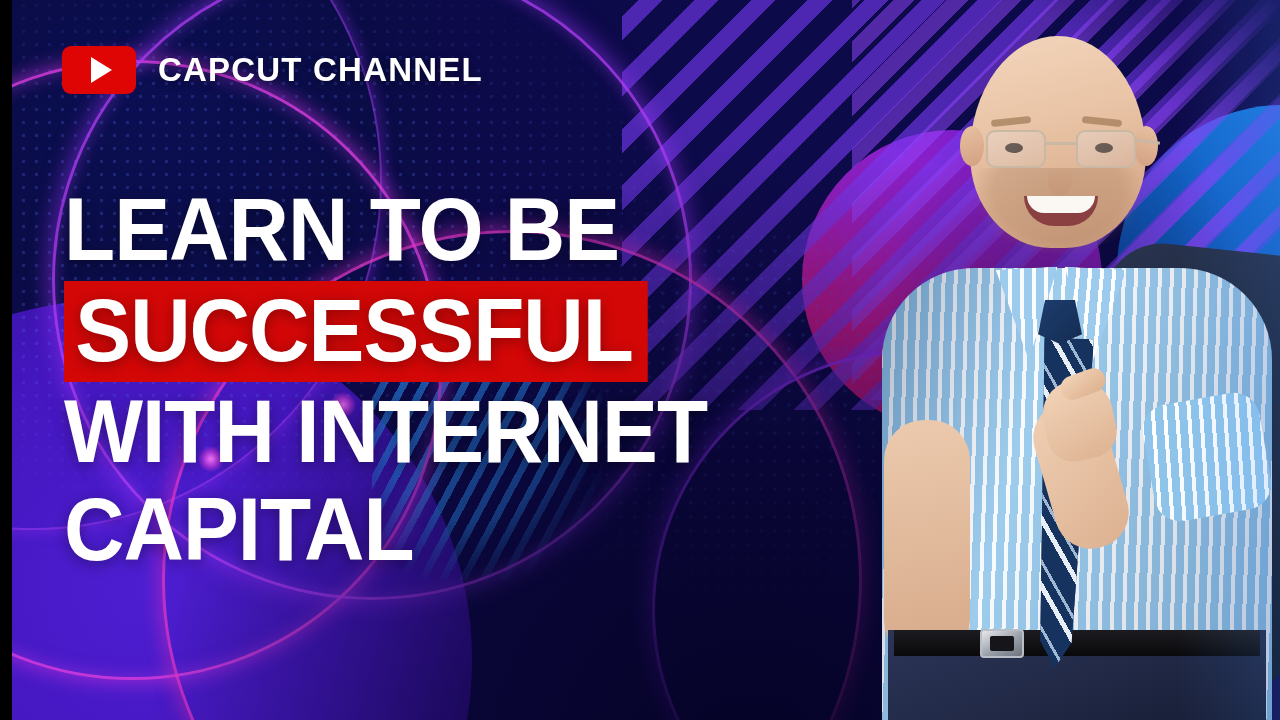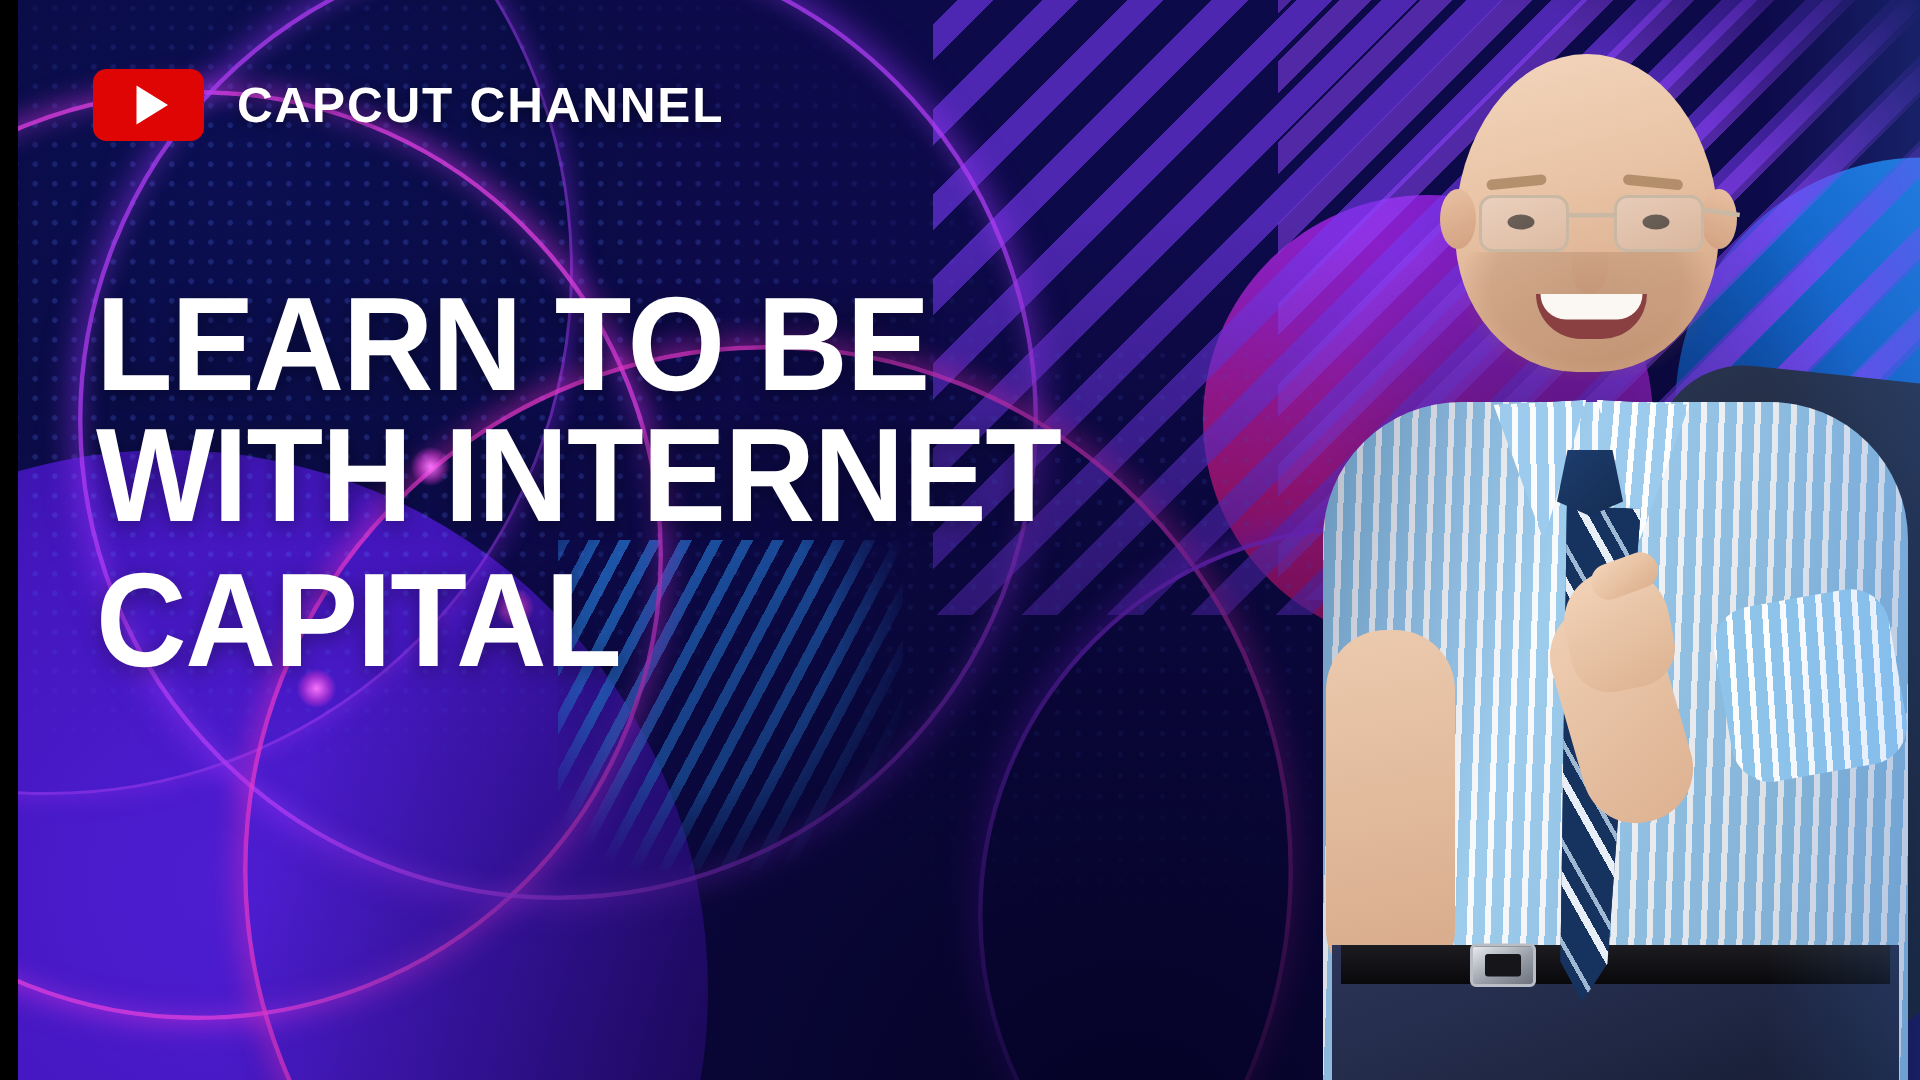--- a/index.html
+++ b/index.html
@@ -423,17 +423,20 @@
 
   <div class="badge">
     <div class="play-btn">
       <div class="play-tri"></div>
     </div>
     <div class="channel-name">CAPCUT CHANNEL</div>
   </div>
 
   <div class="headline">
     <div class="hl-line">LEARN TO BE</div>
+    <div>
+      <span class="hl-line hl-hi">SUCCESSFUL</span>
+    </div>
     <div class="hl-line">WITH INTERNET</div>
     <div class="hl-line spaced">CAPITAL</div>
   </div>
 
 </div>
 
 </body></html>

